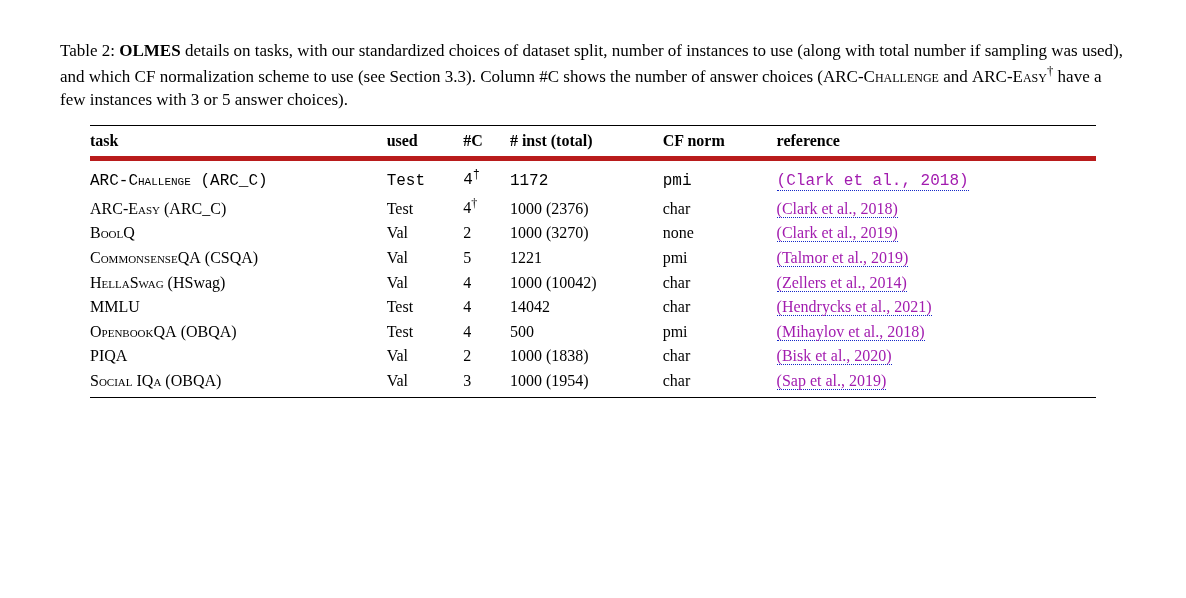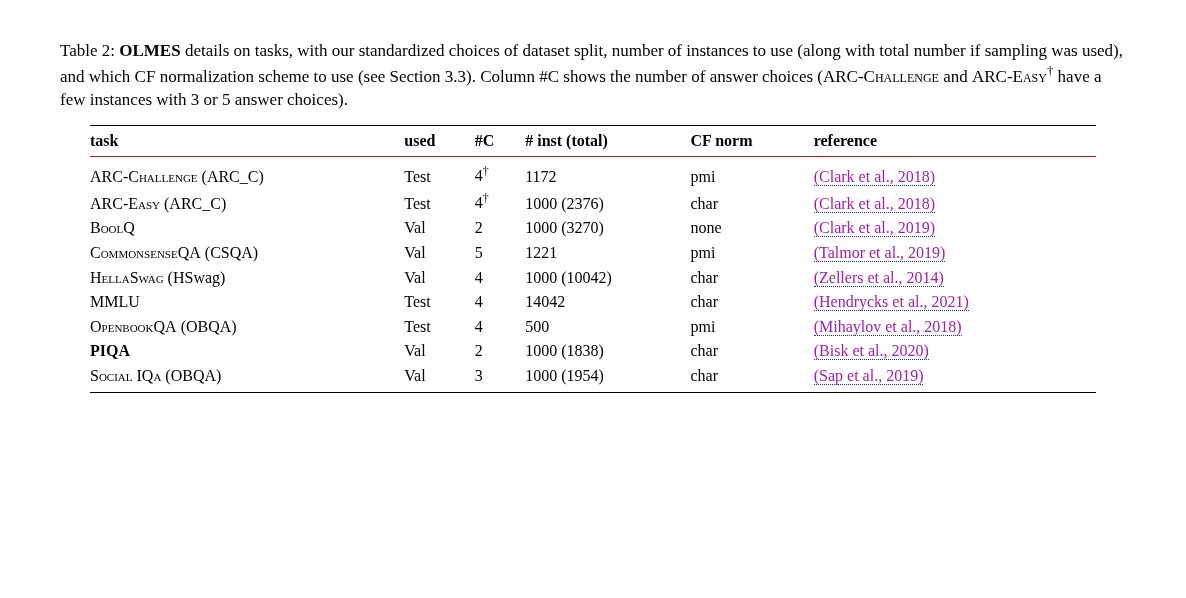--- a/index.html
+++ b/index.html
@@ -32,25 +32,26 @@
   }
   table {
     border-collapse: collapse;
     width: 100%;
   }
   thead tr th {
     text-align: left;
     font-weight: bold;
     padding: 6px 10px 6px 0;
     border-top: 1.5px solid #000;
-    border-bottom: 1px solid #b91c1c;
+    border-bottom: 5px solid #b91c1c;
     white-space: nowrap;
   }
   tbody tr:first-child td {
     padding-top: 6px;
+    font-family: Liberation Mono, monospace;
   }
   tbody tr:last-child td {
     border-bottom: 1.5px solid #000;
     padding-bottom: 6px;
   }
   td {
     padding: 1.5px 10px 1.5px 0;
     vertical-align: baseline;
     line-height: 1.35;
     white-space: nowrap;
@@ -137,21 +138,21 @@
         </tr>
         <tr>
           <td class="col-task"><span class="task-main">OpenbookQA</span> (<span>OBQA</span>)</td>
           <td>Test</td>
           <td class="col-nc"><span>4</span></td>
           <td class="col-ninst">500</td>
           <td>pmi</td>
           <td class="col-ref"><a href="#">(Mihaylov et al., 2018)</a></td>
         </tr>
         <tr>
-          <td class="col-task"><span class="" style="font-variant: normal; font-weight: bold;">PIQA</span></td>
+          <td class="col-task"><span class="" style="font-variant: normal;">PIQA</span></td>
           <td>Val</td>
           <td class="col-nc"><span>2</span></td>
           <td class="col-ninst">1000 (1838)</td>
           <td>char</td>
           <td class="col-ref"><a href="#">(Bisk et al., 2020)</a></td>
         </tr>
         <tr>
           <td class="col-task"><span class="task-main">Social IQa</span> (<span>OBQA</span>)</td>
           <td>Val</td>
           <td class="col-nc"><span>3</span></td>

